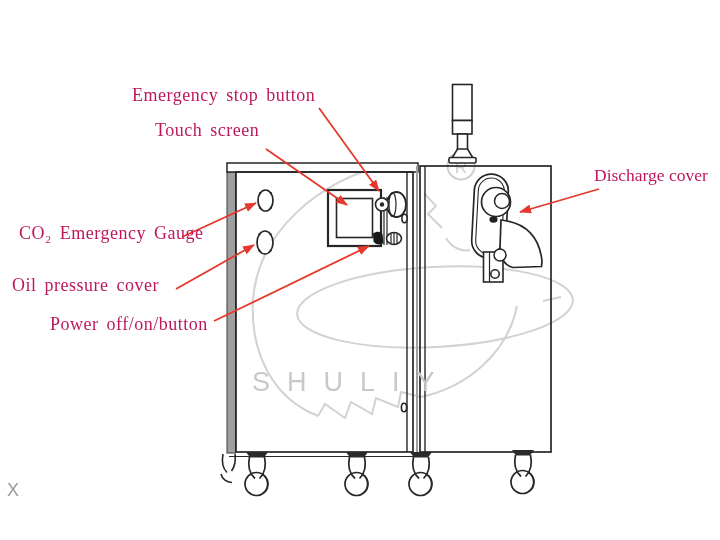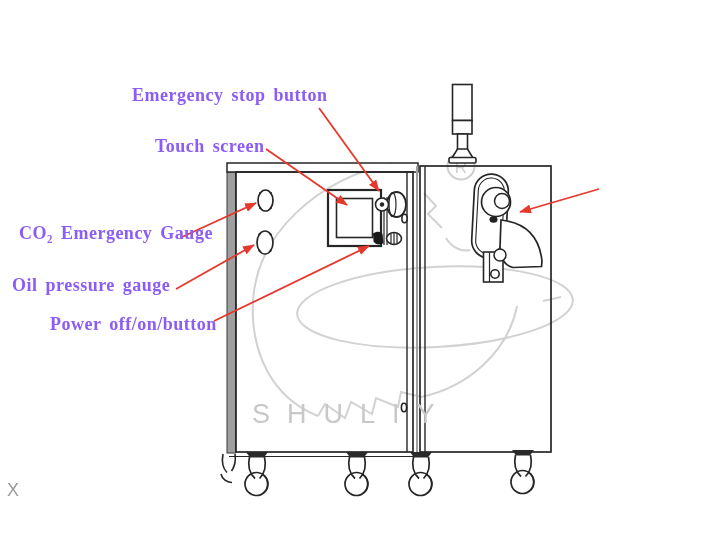--- a/index.html
+++ b/index.html
@@ -1,23 +1,23 @@
 <!DOCTYPE html>
 <html><head>
 <meta charset="utf-8">
 <style>
   html,body{margin:0;padding:0;background:#fff;}
   .stage{position:relative;width:720px;height:540px;background:#fff;overflow:hidden;
          font-family:"Liberation Serif","DejaVu Serif",serif;}
   .stage svg{position:absolute;left:0;top:0;}
-  .callout{position:absolute;font-weight:700;font-size:18px;color:#8b5cf6;
+  .callout{position:absolute;font-weight:400;font-size:18px;color:#be185d;
            letter-spacing:.5px;word-spacing:3px;white-space:nowrap;line-height:1.1;}
   .discharge{font-size:17.5px;letter-spacing:0;word-spacing:0;}
   .wm-brand{position:absolute;left:252px;top:367px;font-family:"Liberation Sans","DejaVu Sans",sans-serif;
-            font-size:27px;font-weight:400;color:#c8c8c8;letter-spacing:17px;white-space:nowrap;margin-top:32px;}
+            font-size:27px;font-weight:400;color:#c8c8c8;letter-spacing:17px;white-space:nowrap;}
   .corner-x{position:absolute;left:7px;top:480px;font-family:"Liberation Sans","DejaVu Sans",sans-serif;
             font-size:18px;color:#9a9a9a;}
 </style>
 </head>
 <body>
 
 <div class="stage">
 
   <svg width="720" height="540" viewBox="0 0 720 540">
     <defs>
@@ -139,21 +139,22 @@
       <line x1="266" y1="149" x2="347" y2="205" marker-end="url(#ah)"></line>
       <line x1="319" y1="108" x2="379" y2="191" marker-end="url(#ah)"></line>
       <line x1="182" y1="237" x2="256" y2="203" marker-end="url(#ah)"></line>
       <line x1="176" y1="289" x2="254" y2="245" marker-end="url(#ah)"></line>
       <line x1="214" y1="321" x2="369" y2="246" marker-end="url(#ah)"></line>
       <line x1="599" y1="189" x2="520" y2="212" marker-end="url(#ah)"></line>
     </g>
   </svg>
 
   <div class="callout" style="left:132px;top:86px">Emergency stop button</div>
-  <div class="callout" style="left:155px;top:137px">Touch screen</div>
+  <div class="callout" style="left:155px;top:121px">Touch screen</div>
   <div class="callout" style="left:19px;top:224px">CO₂ Emergency Gauge</div>
-  <div class="callout" style="left:12px;top:276px">Oil pressure gauge</div>
+  <div class="callout" style="left:12px;top:276px">Oil pressure cover</div>
   <div class="callout" style="left:50px;top:315px">Power off/on/button</div>
+  <div class="callout discharge" style="left:594px;top:166px">Discharge cover</div>
 
   <div class="wm-brand">SHULIY</div>
 
   <div class="corner-x">X</div>
 </div>
 
 </body></html>

